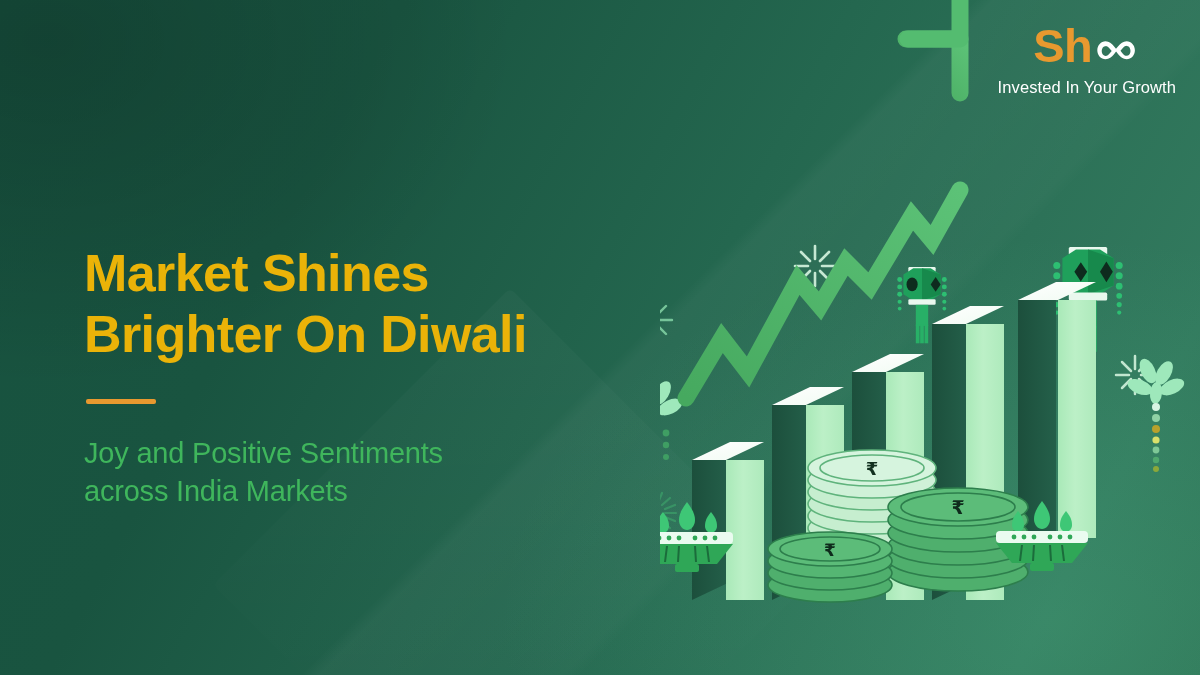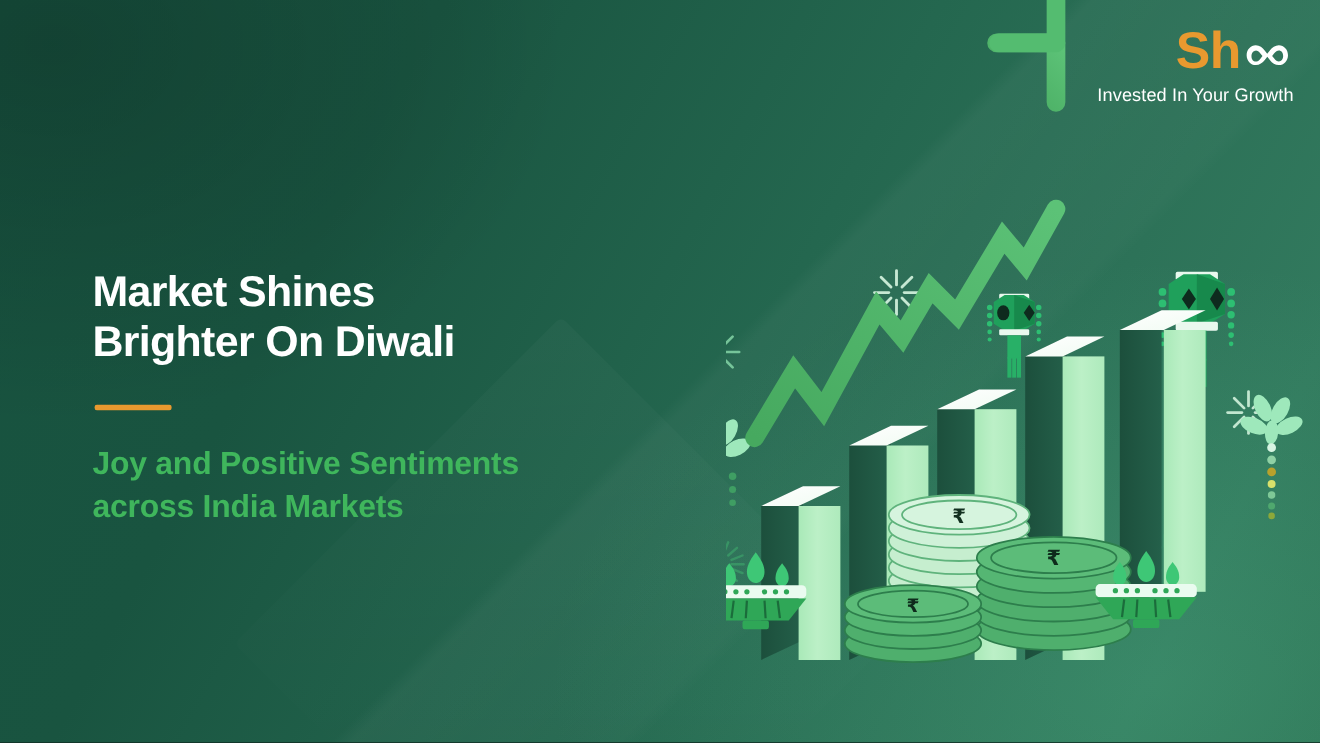--- a/index.html
+++ b/index.html
@@ -41,45 +41,45 @@
     transform: rotate(45deg);
     border-radius: 6px;
   }
 
   
   .logo-block{
     position:absolute; top:22px; right:24px;
     text-align:right; z-index:20;
   }
   .logo-word{
-    display:flex; align-items:center; justify-content:flex-end;
+    display:flex; align-items:center; justify-content:center;
     font-size:47px; font-weight:700; letter-spacing:-0.5px;
     line-height:1;
   }
   .logo-part{ color:#E8992F; }
   .logo-inf{ display:inline-flex; margin:0 1px; transform: translateY(5px); }
   .logo-tag{
     margin-top:9px; color:#ffffff; font-size:16.5px; font-weight:400;
     letter-spacing:0.1px;
   }
 
   
   .copy{
     position:absolute; left:84px; top:243px; width:560px; z-index:15;
   }
   .headline{
-    color:#ffffff; font-size:39px; font-weight:700; line-height:1.17;
+    color:#eab308; font-size:52px; font-weight:700; line-height:1.17;
     letter-spacing:-0.6px; white-space:pre-line;
   }
   .rule{
     width:70px; height:5px; background:#E8992F; border-radius:2px;
     margin:34px 0 30px 2px;
   }
   .subhead{
-    color:#3fb65c; font-size:29px; font-weight:700; line-height:1.33;
+    color:#3fb65c; font-size:29px; font-weight:400; line-height:1.33;
     letter-spacing:-0.2px; white-space:pre-line;
   }
 
   
   .art{
     position:absolute; right:0; top:0; width:540px; height:675px; z-index:10;
   }
   .art svg{ display:block; width:100%; height:100%; }
 </style>
 </head>

